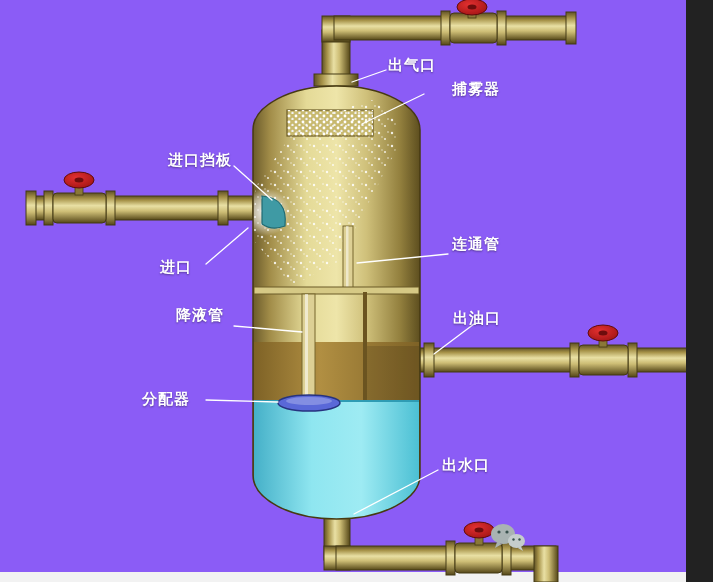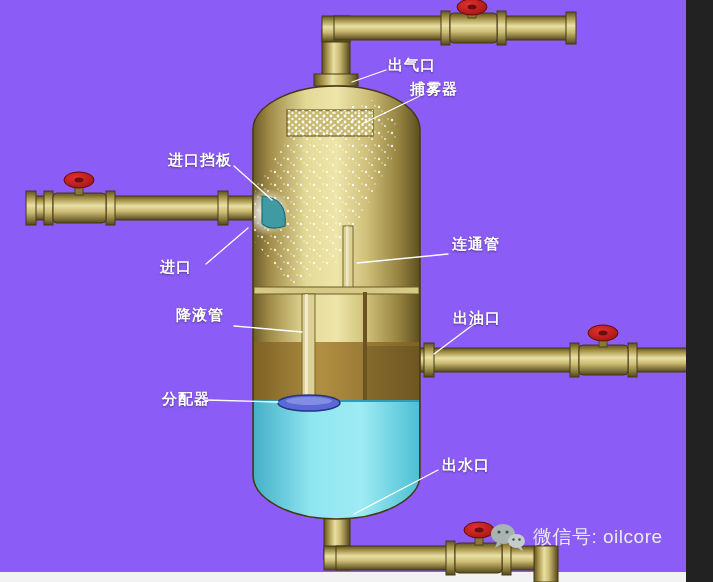--- a/index.html
+++ b/index.html
@@ -214,36 +214,35 @@
     <line x1="206" y1="264" x2="248" y2="228"></line>
     <line x1="448" y1="254" x2="357" y2="263"></line>
     <line x1="234" y1="326" x2="302" y2="332"></line>
     <line x1="474" y1="324" x2="434" y2="354"></line>
     <line x1="206" y1="400" x2="278" y2="402"></line>
     <line x1="438" y1="470" x2="354" y2="514"></line>
   </g>
 </svg>
 
 <div class="label" style="left:388px;top:56px">出气口</div>
-<div class="label" style="left:410px;top:80px">捕雾器</div>
+<div class="label" style="left:452px;top:80px">捕雾器</div>
 <div class="label" style="left:168px;top:151px">进口挡板</div>
 <div class="label" style="left:160px;top:258px">进口</div>
 <div class="label" style="left:452px;top:235px">连通管</div>
 <div class="label" style="left:176px;top:306px">降液管</div>
 <div class="label" style="left:453px;top:309px">出油口</div>
-<div class="label" style="left:162px;top:390px">分配器</div>
+<div class="label" style="left:142px;top:390px">分配器</div>
 <div class="label" style="left:442px;top:456px">出水口</div>
 
 <div class="watermark">
   <svg width="36" height="30" viewBox="0 0 36 30">
     <ellipse cx="13" cy="12" rx="12" ry="10" fill="#a9b3b2"></ellipse>
     <path d="M7,20 L5,26 L12,22 Z" fill="#a9b3b2"></path>
     <circle cx="9" cy="10" r="1.6" fill="#39514e"></circle>
     <circle cx="17" cy="10" r="1.6" fill="#39514e"></circle>
     <ellipse cx="26.5" cy="19" rx="8.5" ry="7" fill="#c5cdcc"></ellipse>
     <path d="M31,24.5 L33,29 L27.5,25.8 Z" fill="#c5cdcc"></path>
     <circle cx="23.5" cy="17.5" r="1.2" fill="#39514e"></circle>
     <circle cx="29.5" cy="17.5" r="1.2" fill="#39514e"></circle>
   </svg>
-  <span class="wm-text">微信号: oilcore</span>
 </div>
 
 </div>
 
 </body></html>

